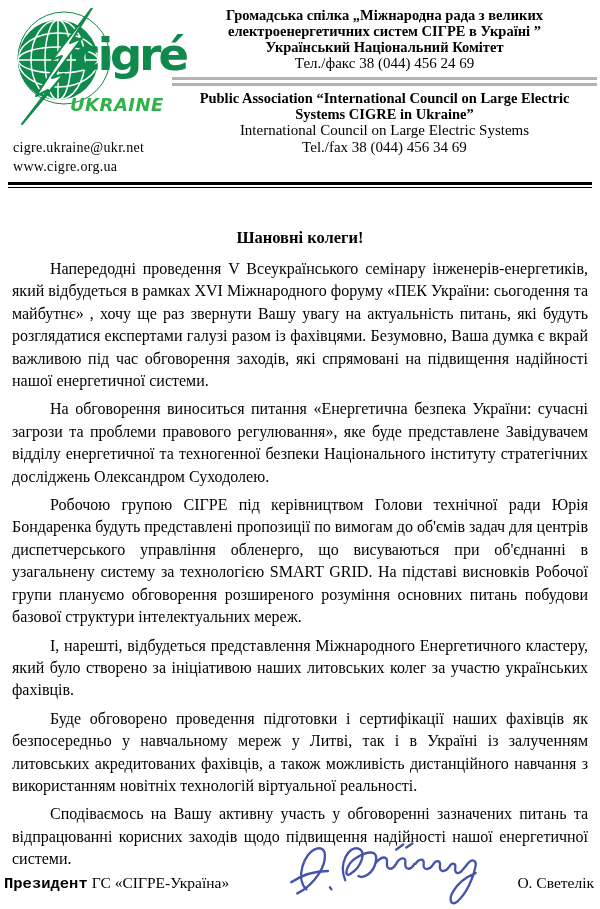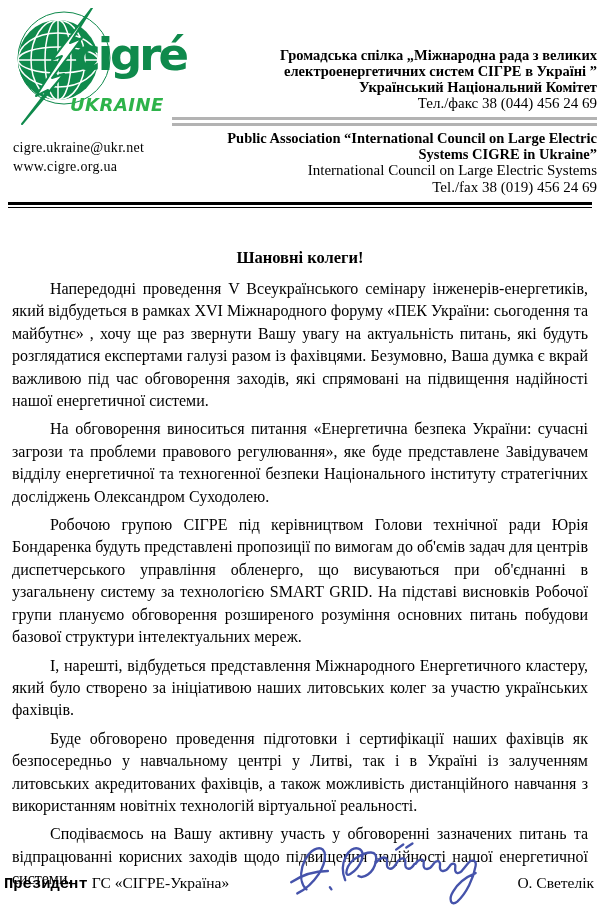--- a/index.html
+++ b/index.html
@@ -16,21 +16,21 @@
     position:absolute; left:66px; top:24px;
     font-family:"DejaVu Sans", sans-serif; font-weight:bold;
     font-size:45px; color:#0f8a4c; letter-spacing:-3px; line-height:1;text-align:right;
   }
   .logo-country {
     position:absolute; left:62px; top:86px;
     font-family:"DejaVu Sans", sans-serif; font-style:italic; font-weight:bold;
     font-size:18px; color:#2db34a; letter-spacing:0.5px;
   }
   .contact { margin:10px 0 0 13px; font-size:14px; line-height:19px; letter-spacing:0.3px; }
-  .header-right { flex:1; text-align:right; padding:4px 3px 0 0;margin-top:40px; }
+  .header-right { flex:1; text-align:center; padding:4px 3px 0 0; }
   .hb  { font-weight:bold; font-size:14.5px; line-height:16px; }
   .hr1 { font-size:15px; line-height:17px; }
   .hdr-divider { height:3px; border-top:3px solid #b3b3b3; border-bottom:3px solid #b3b3b3; margin:5px 0 4px 0; }
   .header-rule { margin:6px 8px 0 8px; height:2px; border-top:3px solid #000; border-bottom:1px solid #000; }
   
   .salutation { margin-top:40px; text-align:center; font-weight:bold; font-size:16.5px; }
   .body-text { padding:0 12px; margin-top:10px; }
   .body-text p {
     margin:0 0 6px 0; text-align:justify; text-indent:38px;
     font-size:16px; line-height:22.4px;
@@ -80,33 +80,33 @@
 
     <div class="header-right">
       <div class="hb">Громадська спілка „Міжнародна рада з великих</div>
       <div class="hb">електроенергетичних систем СІГРЕ в Україні ”</div>
       <div class="hb">Український Національний Комітет</div>
       <div class="hr1">Тел./факс 38 (044) 456 24 69</div>
       <div class="hdr-divider"></div>
       <div class="hb">Public Association “International Council on Large Electric</div>
       <div class="hb">Systems CIGRE  in Ukraine”</div>
       <div class="hr1">International Council on Large Electric Systems</div>
-      <div class="hr1">Tel./fax 38 (019) 456 24 69</div>
+      <div class="hr1">Tel./fax 38 (044) 456 34 69</div>
     </div>
   </div>
   <div class="header-rule"></div>
 
   <div class="salutation">Шановні колеги!</div>
 
   <div class="body-text">
     <p>Напередодні проведення V Всеукраїнського семінару інженерів-енергетиків, який відбудеться в рамках XVI Міжнародного форуму «ПЕК України: сьогодення та майбутнє» , хочу ще раз звернути Вашу увагу на актуальність питань, які будуть розглядатися експертами галузі разом із фахівцями. Безумовно, Ваша думка є вкрай важливою під час обговорення заходів, які спрямовані на підвищення надійності нашої енергетичної системи.</p>
     <p>На обговорення виноситься питання «Енергетична безпека України: сучасні загрози та проблеми правового регулювання», яке буде представлене Завідувачем відділу енергетичної та техногенної безпеки Національного інституту стратегічних досліджень Олександром Суходолею.</p>
     <p>Робочою групою СІГРЕ під керівництвом Голови технічної ради Юрія Бондаренка будуть представлені пропозиції по вимогам до об'ємів задач для центрів диспетчерського управління обленерго, що висуваються при об'єднанні в узагальнену систему за технологією SMART GRID. На підставі висновків Робочої групи плануємо обговорення розширеного розуміння основних питань побудови базової структури інтелектуальних мереж.</p>
     <p>І, нарешті, відбудеться представлення Міжнародного Енергетичного кластеру, який було створено за ініціативою наших литовських колег за участю українських фахівців.</p>
-    <p>Буде обговорено проведення підготовки і сертифікації наших фахівців як безпосередньо у навчальному центрі у Литві, так і в Україні із залученням литовських акредитованих фахівців, а також можливість дистанційного навчання з використанням новітніх технологій віртуальної реальності.</p>
+    <p>Буде обговорено проведення підготовки і сертифікації наших фахівців як безпосередньо у навчальному мереж у Литві, так і в Україні із залученням литовських акредитованих фахівців, а також можливість дистанційного навчання з використанням новітніх технологій віртуальної реальності.</p>
     <p>Сподіваємось на Вашу активну участь у обговоренні зазначених питань та відпрацюванні корисних заходів щодо підвищення надійності нашої енергетичної системи.</p>
   </div>
 
   <svg class="signature" viewBox="0 0 210 72">
     <g fill="none" stroke="#4553ab" stroke-width="2.3" stroke-linecap="round" stroke-linejoin="round">
       <path d="M24,54 C13,44 21,18 34,14 C45,11 44,27 36,39 C30,48 21,55 15,58"></path>
       <path d="M9,47 C21,39 33,36 45,36"></path>
       <path d="M47,52 l1.5,2"></path>
       <path d="M62,45 C55,28 66,11 75,14 C84,17 77,33 67,39 C60,43 63,29 73,23 C83,17 95,14 92,27 C90,38 80,44 75,41"></path>
       <path d="M92,28 C97,22 104,20 103,28 C102,35 108,36 112,29 C115,23 122,21 121,28 C120,35 126,36 130,29"></path>

